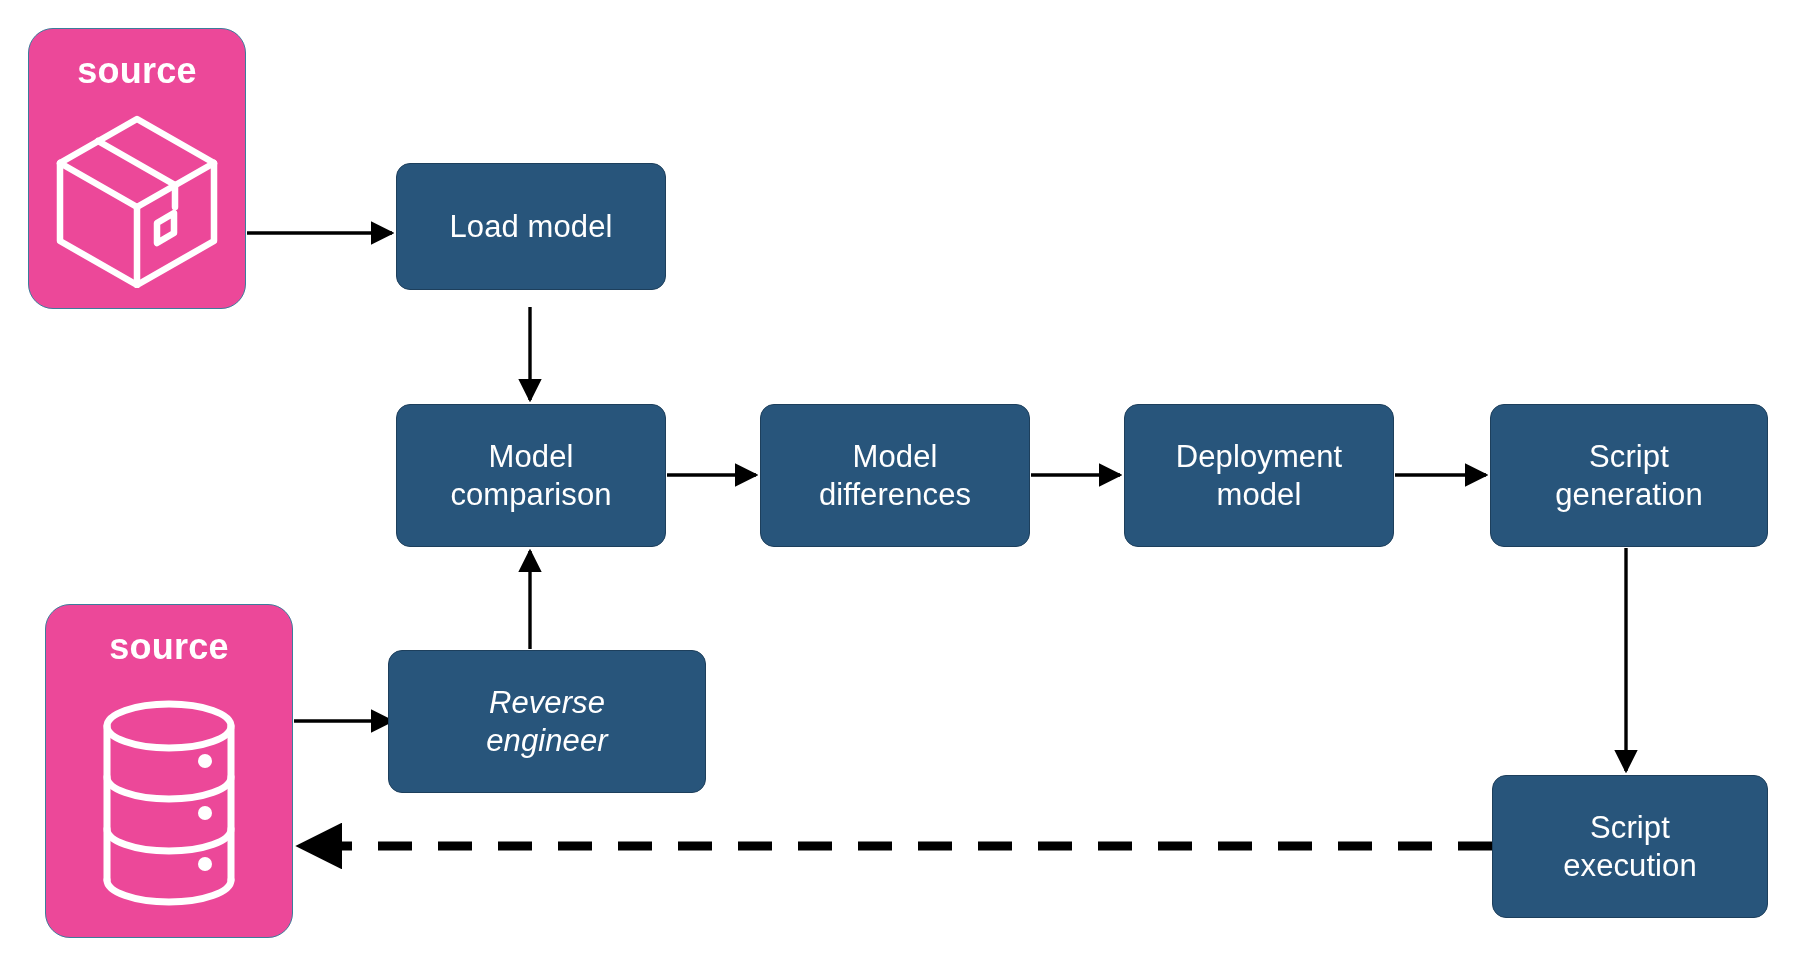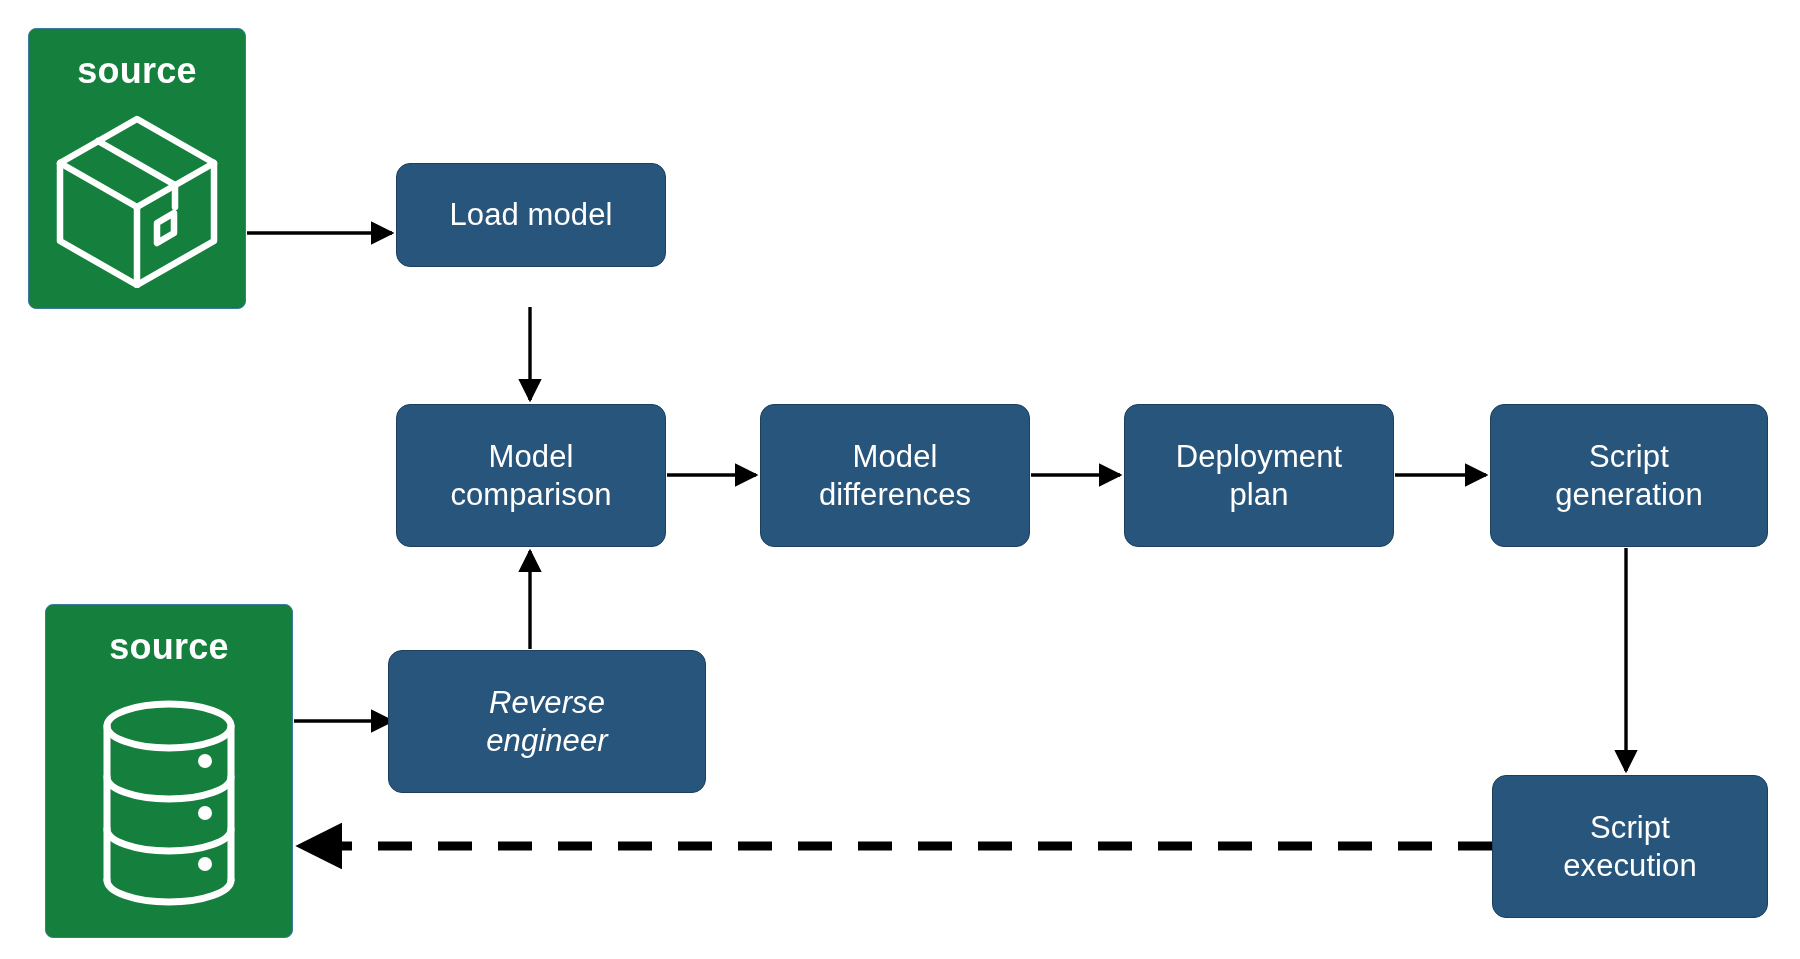--- a/index.html
+++ b/index.html
@@ -38,23 +38,23 @@
   }
   .node-process {
     background: #28557B;
     border: 1px solid #1d3f5c;
     border-radius: 14px;
     font-size: 31px;
     font-weight: 400;
     letter-spacing: 0.1px;
   }
   .node-endpoint {
-    background: #15803d;
+    background: #ec4899;
     border: 1px solid #3c7c9b;
-    border-radius: 8px;
+    border-radius: 25px;
     flex-direction: column;
     justify-content: flex-start;
   }
   .endpoint-label {
     font-size: 36px;
     font-weight: bold;
     color: #ffffff;
     margin-top: 20px;
     letter-spacing: 0.2px;
   }
@@ -156,37 +156,37 @@
         </g>
         <g fill="#ffffff">
           <circle cx="118" cy="63" r="7"></circle>
           <circle cx="118" cy="115" r="7"></circle>
           <circle cx="118" cy="166" r="7"></circle>
         </g>
       </svg>
     </div>
   </div>
 
-  <div class="node node-process" style="left:396px; top:163px; width:270px; height:104px;">
+  <div class="node node-process" style="left:396px; top:163px; width:270px; height:127px;">
     <span class="node-label">Load model</span>
   </div>
 
   <div class="node node-process" style="left:396px; top:404px; width:270px; height:143px;">
     <span class="node-label">Model
 comparison</span>
   </div>
 
   <div class="node node-process" style="left:760px; top:404px; width:270px; height:143px;">
     <span class="node-label">Model
 differences</span>
   </div>
 
   <div class="node node-process" style="left:1124px; top:404px; width:270px; height:143px;">
     <span class="node-label">Deployment
-plan</span>
+model</span>
   </div>
 
   <div class="node node-process" style="left:1490px; top:404px; width:278px; height:143px;">
     <span class="node-label">Script
 generation</span>
   </div>
 
   <div class="node node-process" style="left:388px; top:650px; width:318px; height:143px;font-style:italic;">
     <span class="node-label">Reverse
 engineer</span>

